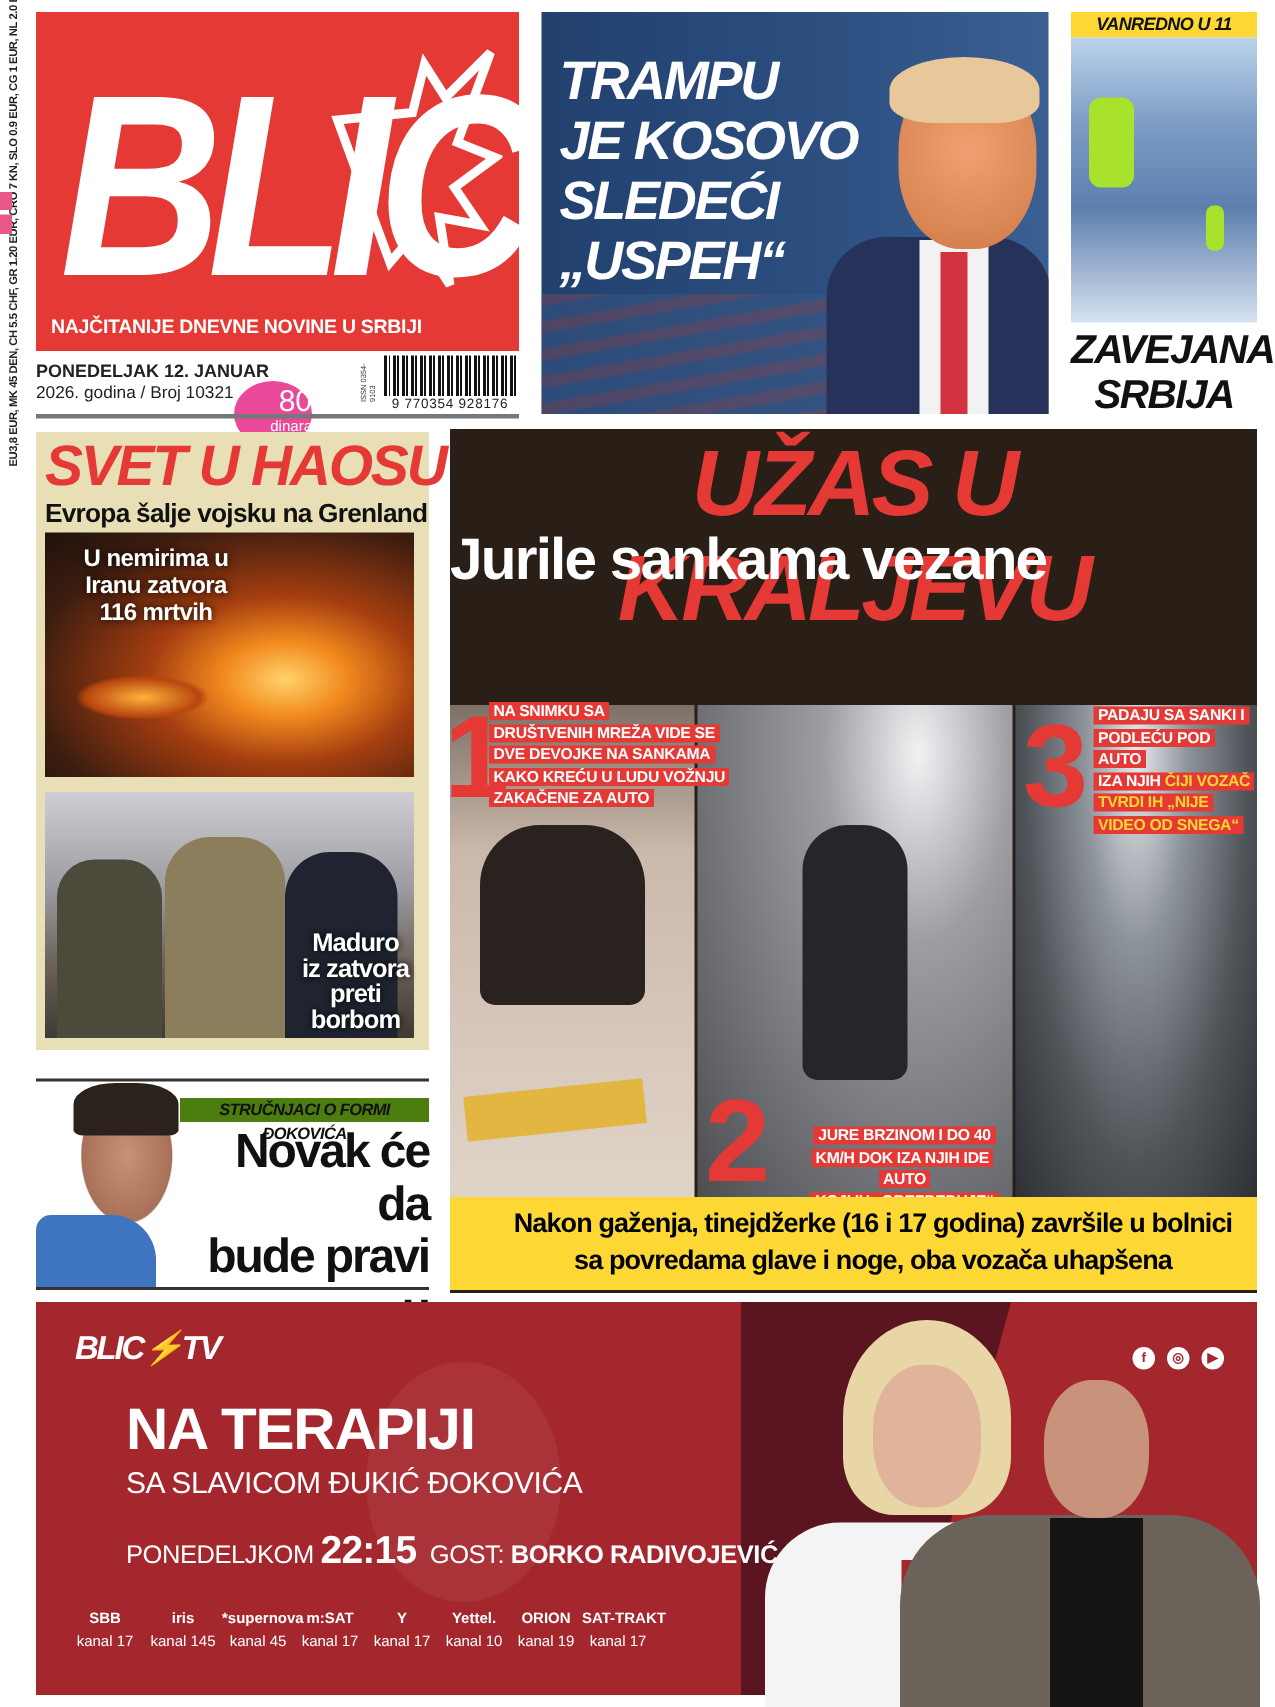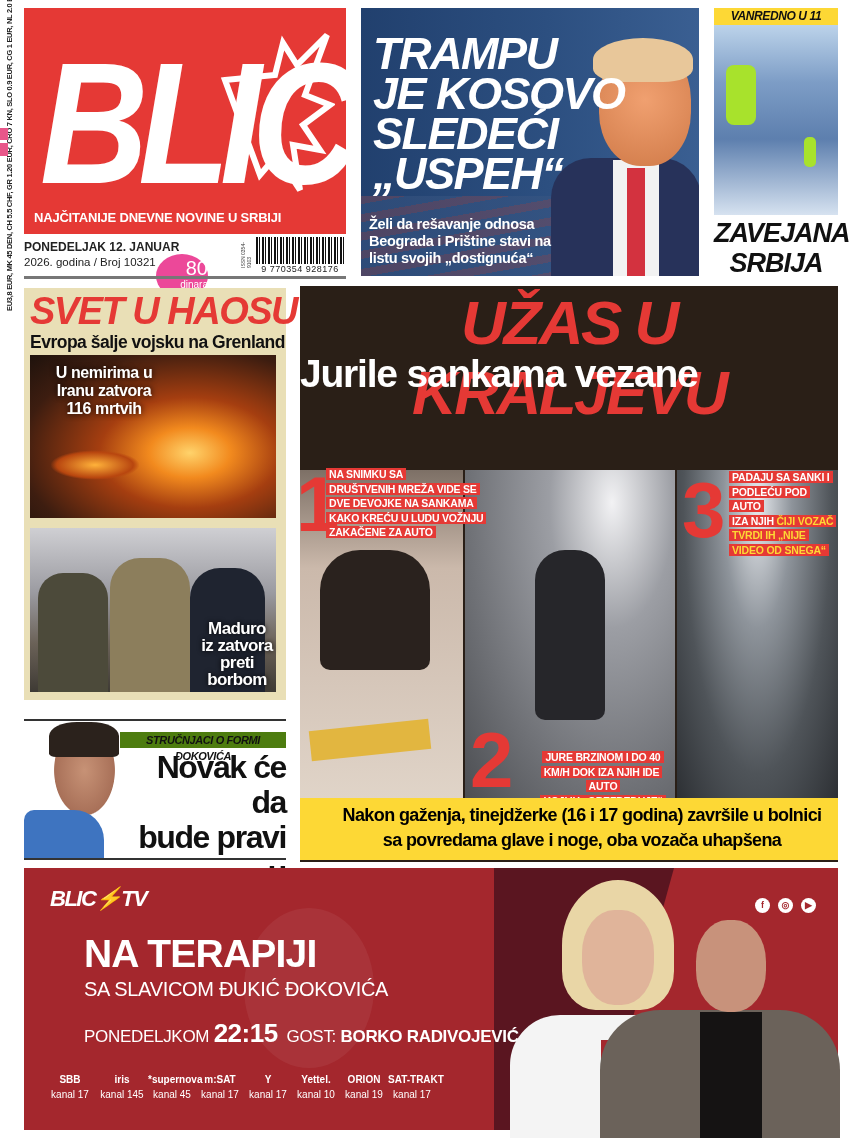--- a/index.html
+++ b/index.html
@@ -25,21 +25,21 @@
   .greyline{left:24px;top:276px;width:322px;height:3px;background:#777}
   
   .trump{left:361px;top:8px;width:338px;height:268px;background:linear-gradient(90deg,#21406e 0%,#2c4f80 55%,#3a5f92 100%);overflow:hidden}
   .trump .flagstripe{position:absolute;left:0;bottom:0;width:200px;height:80px;background:repeating-linear-gradient(170deg,#7a4a5a 0 8px,#3a5682 8px 18px);opacity:.5}
   .trump .head{position:absolute;left:238px;top:38px;width:92px;height:120px;border-radius:45%;background:radial-gradient(circle at 50% 45%,#f0a070,#d07a48)}
   .trump .hair{position:absolute;left:232px;top:30px;width:100px;height:44px;border-radius:50% 50% 30% 30%;background:#e8c79a}
   .trump .suit{position:absolute;left:190px;top:150px;width:150px;height:130px;background:#27325a;border-radius:40px 40px 0 0}
   .trump .shirt{position:absolute;left:252px;top:152px;width:46px;height:120px;background:#f2f2f2}
   .trump .tie{position:absolute;left:266px;top:160px;width:18px;height:110px;background:#d3323f}
   .trump .kicker{position:absolute;left:14px;top:6px;font-size:16px;color:#fff;font-weight:bold;letter-spacing:-0.3px}
-  .trump .hl{position:absolute;left:12px;top:26px;font-size:45px;line-height:40px;color:#fff;font-weight:900;font-style:italic;letter-spacing:-1.5px}
+  .trump .hl{position:absolute;left:12px;top:26px;font-size:36px;line-height:40px;color:#fff;font-weight:900;font-style:italic;letter-spacing:-1.5px}
   .trump .sub{position:absolute;left:8px;top:208px;font-size:14.5px;line-height:17px;color:#fff;font-weight:bold;letter-spacing:-0.3px}
   
   .snow-kicker{left:714px;top:8px;width:124px;height:17px;background:#fdd835;font-size:12px;font-weight:bold;font-style:italic;text-align:center;line-height:17px;color:#111;letter-spacing:-0.4px}
   .snow-img{left:714px;top:25px;width:124px;height:190px;background:linear-gradient(180deg,#bcd3ea 0%,#7d9dc6 30%,#5d7fae 60%,#d6e2f0 100%);overflow:hidden}
   .snow-img .w1{position:absolute;left:12px;top:40px;width:30px;height:60px;background:#a8e22c;border-radius:8px}
   .snow-img .w2{position:absolute;left:90px;top:112px;width:12px;height:30px;background:#a8e22c;border-radius:5px}
   .snow-title{left:714px;top:218px;width:124px;text-align:center;font-size:27px;line-height:30px;font-weight:900;font-style:italic;color:#111;letter-spacing:-1px}
   
   .svet-box{left:24px;top:288px;width:262px;height:412px;background:#e9dfb6}
   .svet-title{left:30px;top:290px;font-size:38px;font-weight:900;font-style:italic;color:#e53935;letter-spacing:-1.5px;line-height:42px}
@@ -141,25 +141,20 @@
   <div class="shirt"></div>
   <div class="tie"></div>
   <div class="head"></div>
   <div class="hair"></div>
   <div class="hl">
     <div>TRAMPU</div>
     <div>JE KOSOVO</div>
     <div>SLEDEĆI</div>
     <div>„USPEH“</div>
   </div>
-  <div class="sub">
-    <div>Želi da rešavanje odnosa</div>
-    <div>Beograda i Prištine stavi na</div>
-    <div>listu svojih „dostignuća“</div>
-  </div>
 </div>
 
 <div class="abs snow-kicker">VANREDNO U 11 OPŠTINA</div>
 <div class="abs snow-img">
   <div class="w1"></div>
   <div class="w2"></div>
 </div>
 <div class="abs snow-title">
   <div>ZAVEJANA</div>
   <div>SRBIJA</div>

